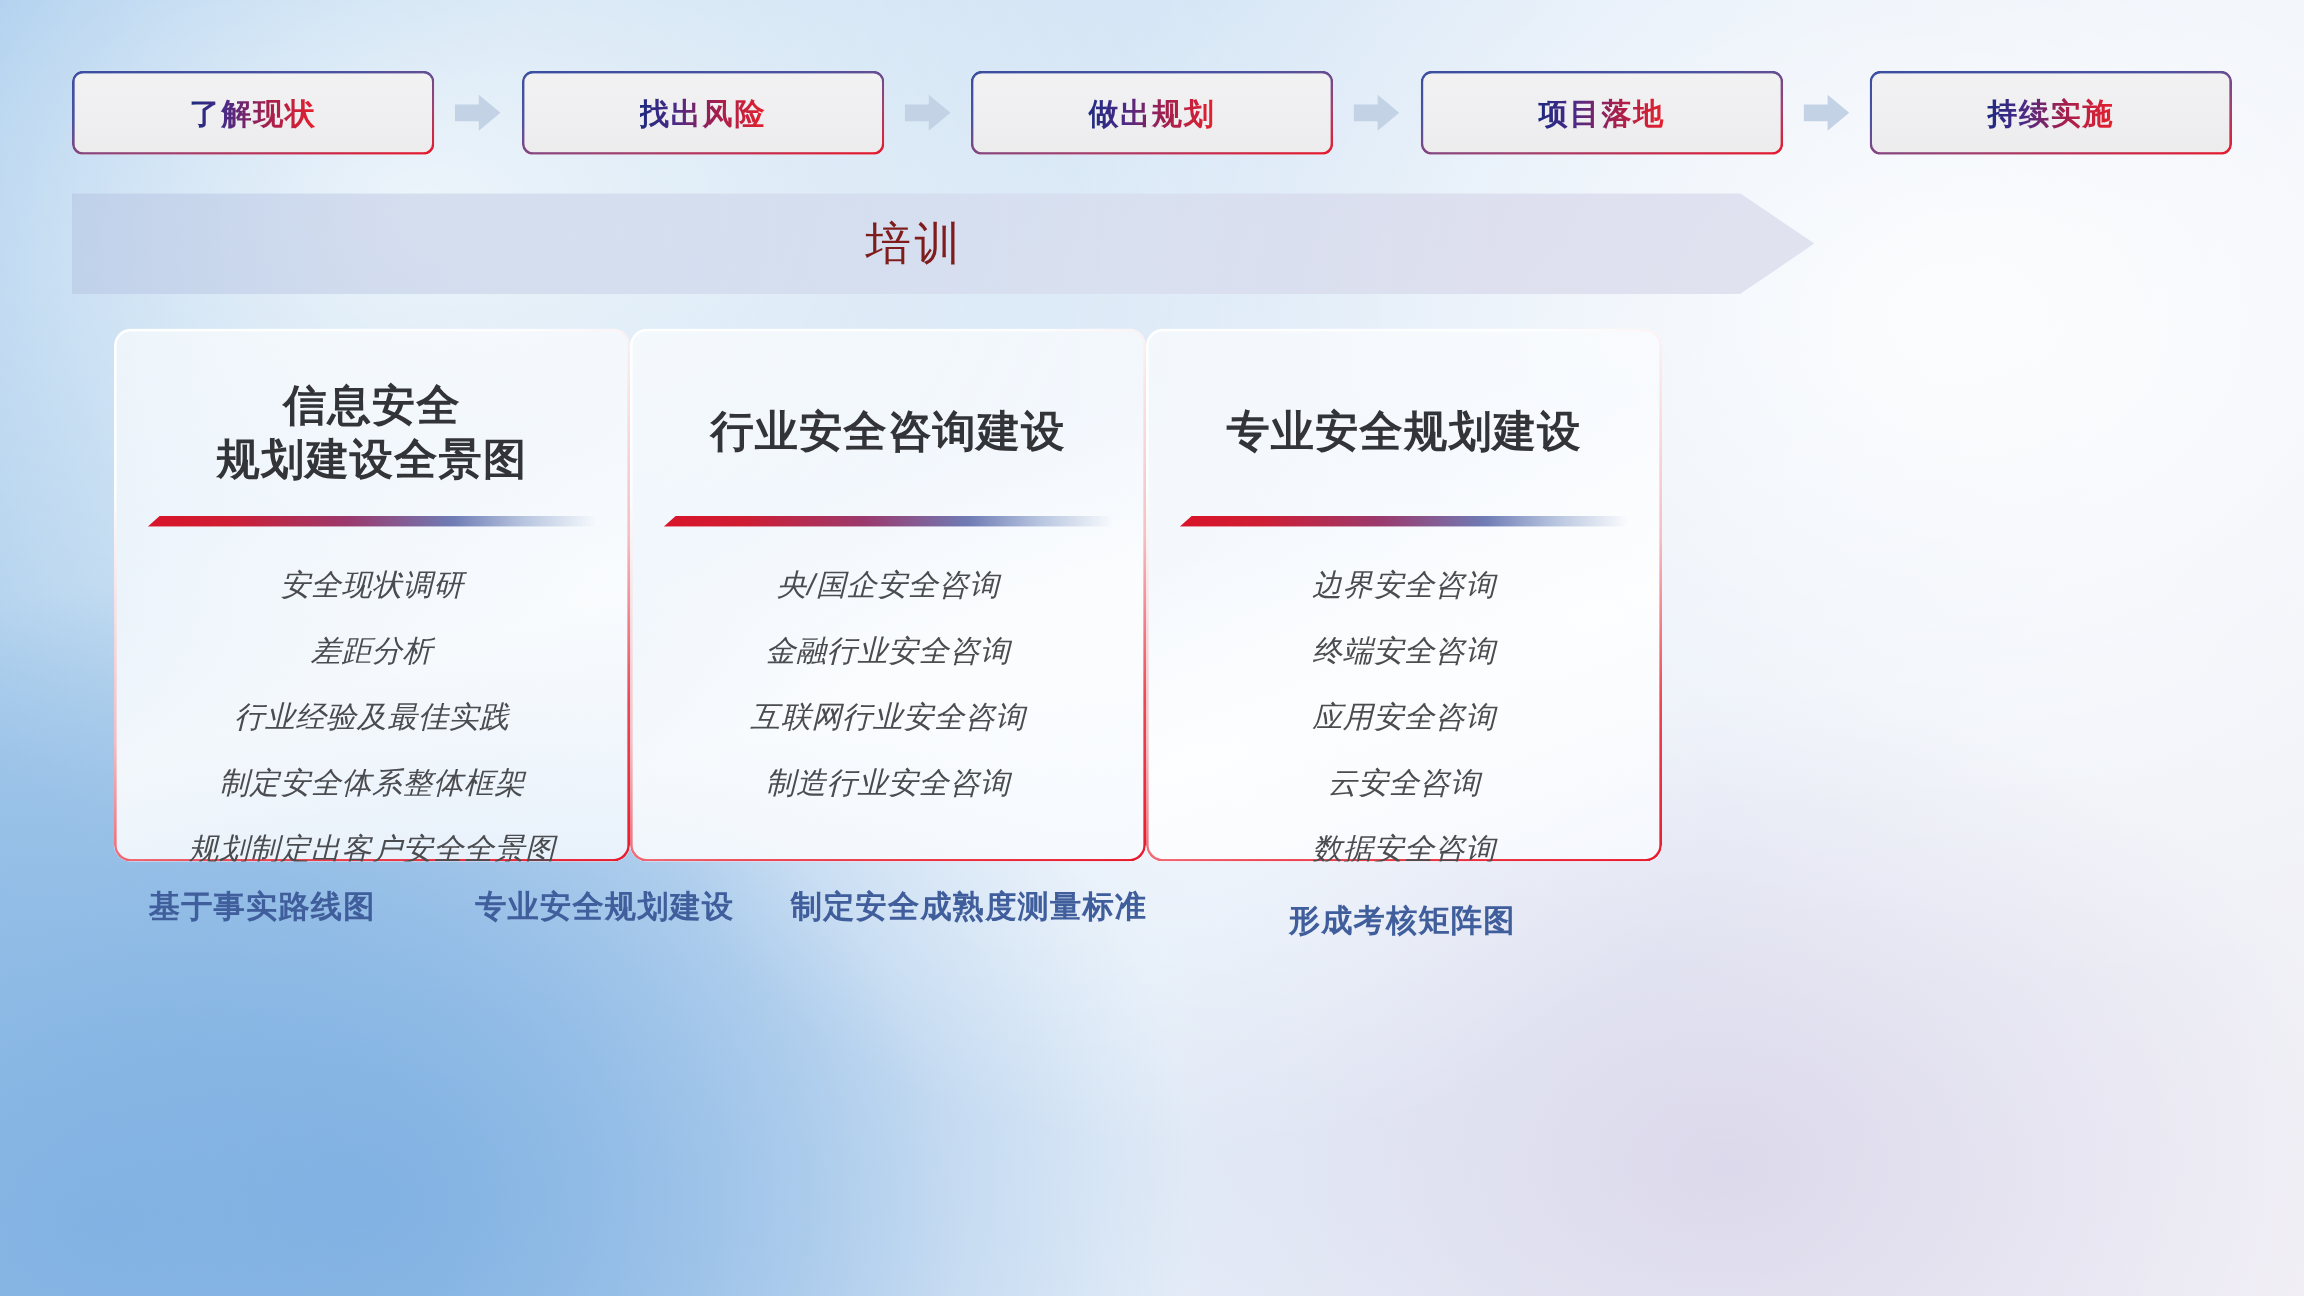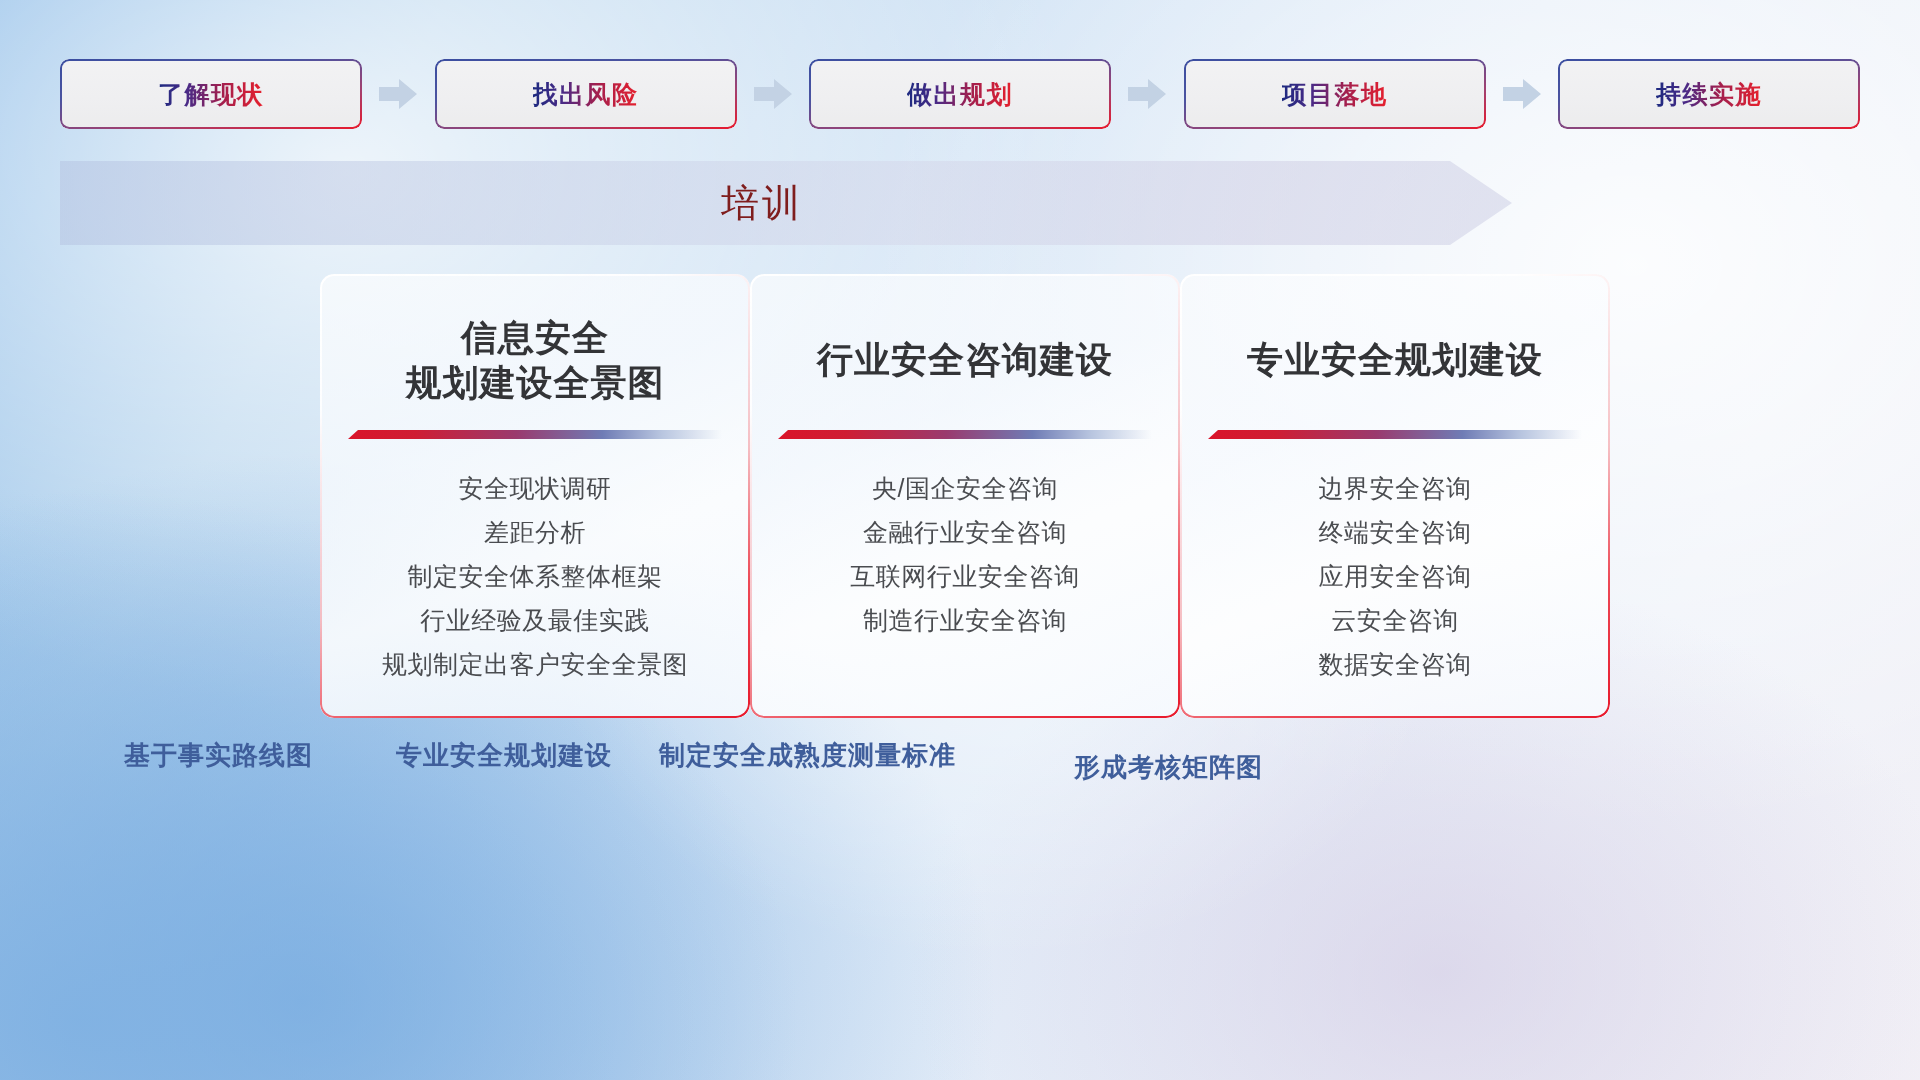--- a/index.html
+++ b/index.html
@@ -86,21 +86,21 @@
   }
   .banner-title{
     position:absolute; inset:0; display:flex; align-items:center; justify-content:center;
     padding-right:48px;
     font-size:38px; font-weight:400; color:#7f1d1d; letter-spacing:3px;
   }
 
   
   .cards{
     position:absolute; left:95px; top:274px; width:1740px; height:444px;
-    display:flex; justify-content:center;
+    display:flex; justify-content:flex-start;
   }
   .card{
     position:relative;
     width:430px; height:444px;
     border-radius:14px;
     background:linear-gradient(160deg, rgba(255,255,255,.62) 0%, rgba(250,252,255,.74) 34%, rgba(255,255,255,.86) 62%, rgba(248,251,255,.80) 100%);
     overflow:hidden;
   }
   .card::before{
     content:""; position:absolute; inset:0; border-radius:14px; padding:1.6px;
@@ -126,21 +126,21 @@
   }
   .divider{
     position:absolute; left:0; right:0; top:4px; height:9px;
     background:linear-gradient(90deg,#d9142a 0%,#cf1d33 18%,#9a3a6e 45%,#6f7cb5 68%,#b9c6e0 84%,rgba(226,233,244,0) 100%);
     -webkit-clip-path:polygon(10px 0, 100% 0, 100% 100%, 0 100%);
     clip-path:polygon(10px 0, 100% 0, 100% 100%, 0 100%);
   }
   .card-list{
     position:relative; z-index:1;
     margin-top:24px;
-    display:flex; flex-direction:column; align-items:center; gap:3px;
+    display:flex; flex-direction:column; align-items:center; gap:14px;font-style:italic;
   }
   .card-list .li{
     font-size:25px; color:#4a4c50; line-height:41px; letter-spacing:.5px; white-space:nowrap;
   }
 
   
   .foot{
     position:absolute; left:16px; top:738px; width:1920px; height:60px;
   }
   .foot-label{
@@ -220,22 +220,22 @@
 
     <div class="card">
       <div class="card-title two-line">信息安全
 规划建设全景图</div>
       <div class="divider-wrap">
         <div class="divider"></div>
       </div>
       <div class="card-list">
         <div class="li">安全现状调研</div>
         <div class="li">差距分析</div>
+        <div class="li">行业经验及最佳实践</div>
         <div class="li">制定安全体系整体框架</div>
-        <div class="li">行业经验及最佳实践</div>
         <div class="li">规划制定出客户安全全景图</div>
       </div>
     </div>
 
     <div class="card">
       <div class="card-title one-line">行业安全咨询建设</div>
       <div class="divider-wrap">
         <div class="divider"></div>
       </div>
       <div class="card-list">

